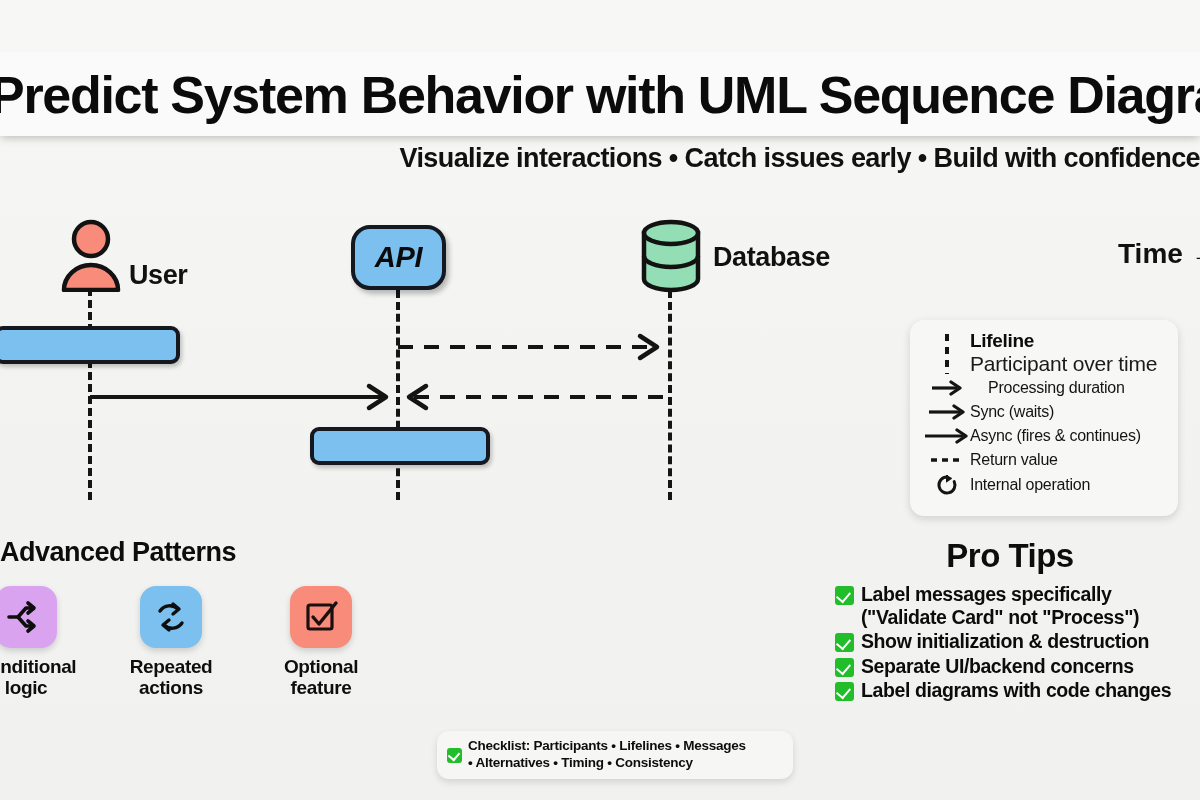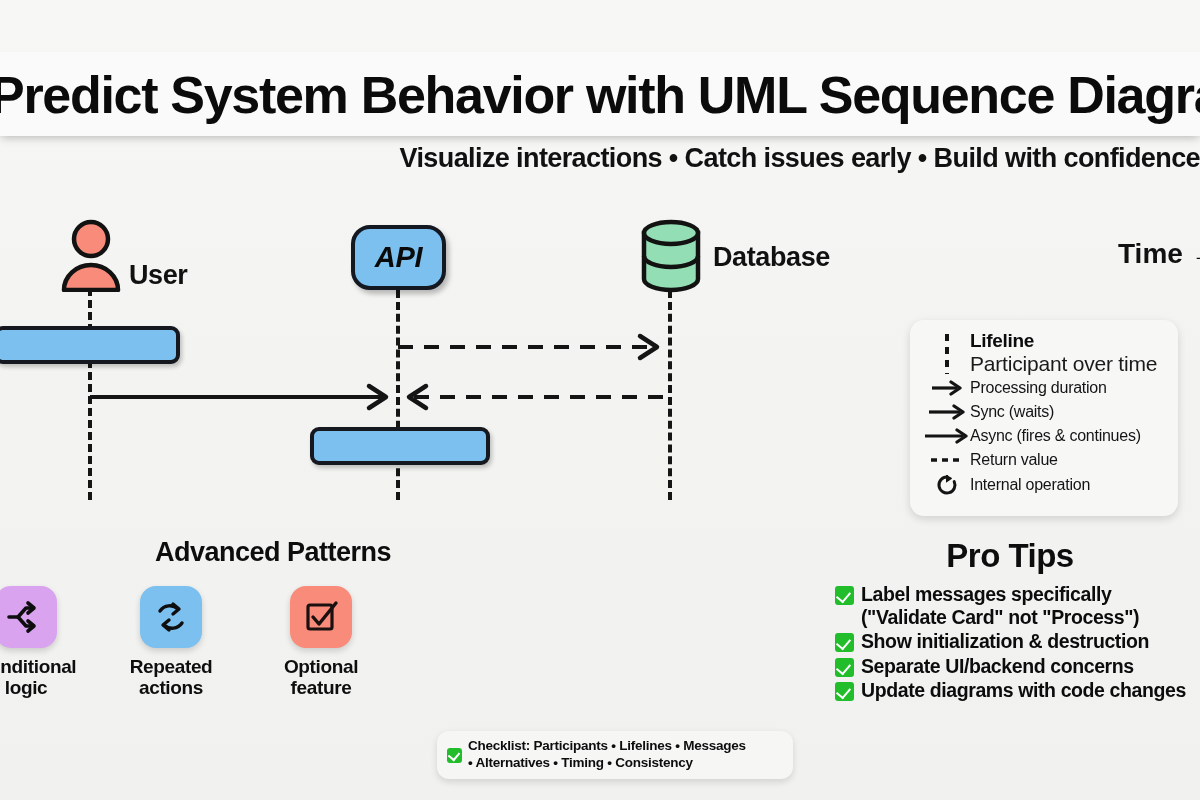--- a/index.html
+++ b/index.html
@@ -81,22 +81,22 @@
   .lg-icon { width: 46px; flex: 0 0 46px; display: flex; align-items: center;
              justify-content: center; }
   .lg-strong { font-size: 19px; font-weight: 700; color: #0c0c0c; letter-spacing: -.3px; }
   .lg-sub { font-size: 21px; font-weight: 400; color: #1a1a1a; letter-spacing: -.2px; }
   .lg-txt { font-size: 16px; font-weight: 400; color: #141414; letter-spacing: -.25px;
             white-space: nowrap; }
 
   
   #patterns-title {
     position: absolute; left: 0; top: 537px; width: 490px;
-    text-align: center; font-size: 27px; font-weight: 700;
-    color: #0d0d0d; letter-spacing: -.5px; margin-left: 28px;
+    font-size: 27px; font-weight: 700;
+    color: #0d0d0d; letter-spacing: -.5px;
   }
   .pattern { position: absolute; width: 120px; text-align: center; }
   .pat-tile {
     width: 62px; height: 62px; border-radius: 16px;
     margin: 0 auto; display: flex; align-items: center; justify-content: center;
     box-shadow: 0 3px 6px rgba(0,0,0,.16);
   }
   .pat-label {
     margin-top: 8px; font-size: 19px; font-weight: 700;
     line-height: 1.12; color: #0e0e0e; letter-spacing: -.35px;
@@ -210,21 +210,21 @@
             <line x1="4" y1="1" x2="4" y2="41" stroke="#141414" stroke-width="4" stroke-dasharray="7 6"></line>
           </svg>
       </div>
       <div>
         <div class="lg-strong">Lifeline</div>
         <div class="lg-sub">Participant over time</div>
       </div>
     </div>
 
 
-    <div class="lg-row" style="height:24px;">
+    <div class="lg-row" style="height:24px;gap:18px;">
       <div class="lg-icon">
         <svg width="34" height="16" viewBox="0 0 34 16">
             <line x1="2" y1="8" x2="27" y2="8" stroke="#141414" stroke-width="3.2"></line>
             <polyline points="21,2 30,8 21,14" fill="none" stroke="#141414" stroke-width="3.2" stroke-linecap="round" stroke-linejoin="round"></polyline>
           </svg>
       </div>
       <div class="lg-txt">Processing duration</div>
     </div>
 
     <div class="lg-row" style="height:24px;">
@@ -317,21 +317,21 @@
     <div class="tip">
       <span class="tick"></span>
       <span class="tip-text">Show initialization &amp; destruction</span>
     </div>
     <div class="tip">
       <span class="tick"></span>
       <span class="tip-text">Separate UI/backend concerns</span>
     </div>
     <div class="tip">
       <span class="tick"></span>
-      <span class="tip-text">Update diagrams with code changes</span>
+      <span class="tip-text">Label diagrams with code changes</span>
     </div>
   </div>
 
   <div id="checklist">
     <span class="tick" style="margin-right:6px;"></span>
     <span id="checklist-text">Checklist: Participants • Lifelines • Messages
 • Alternatives • Timing • Consistency</span>
   </div>
 
 </div>

